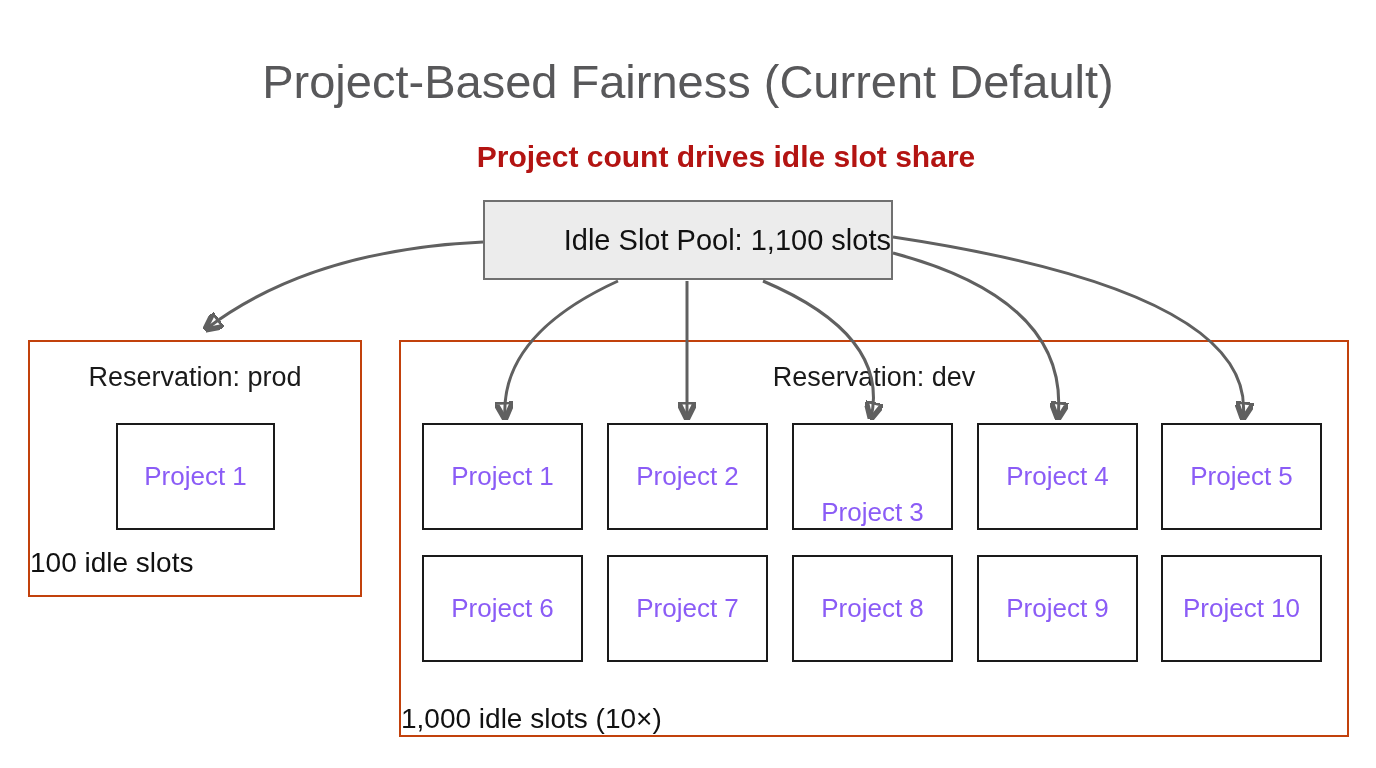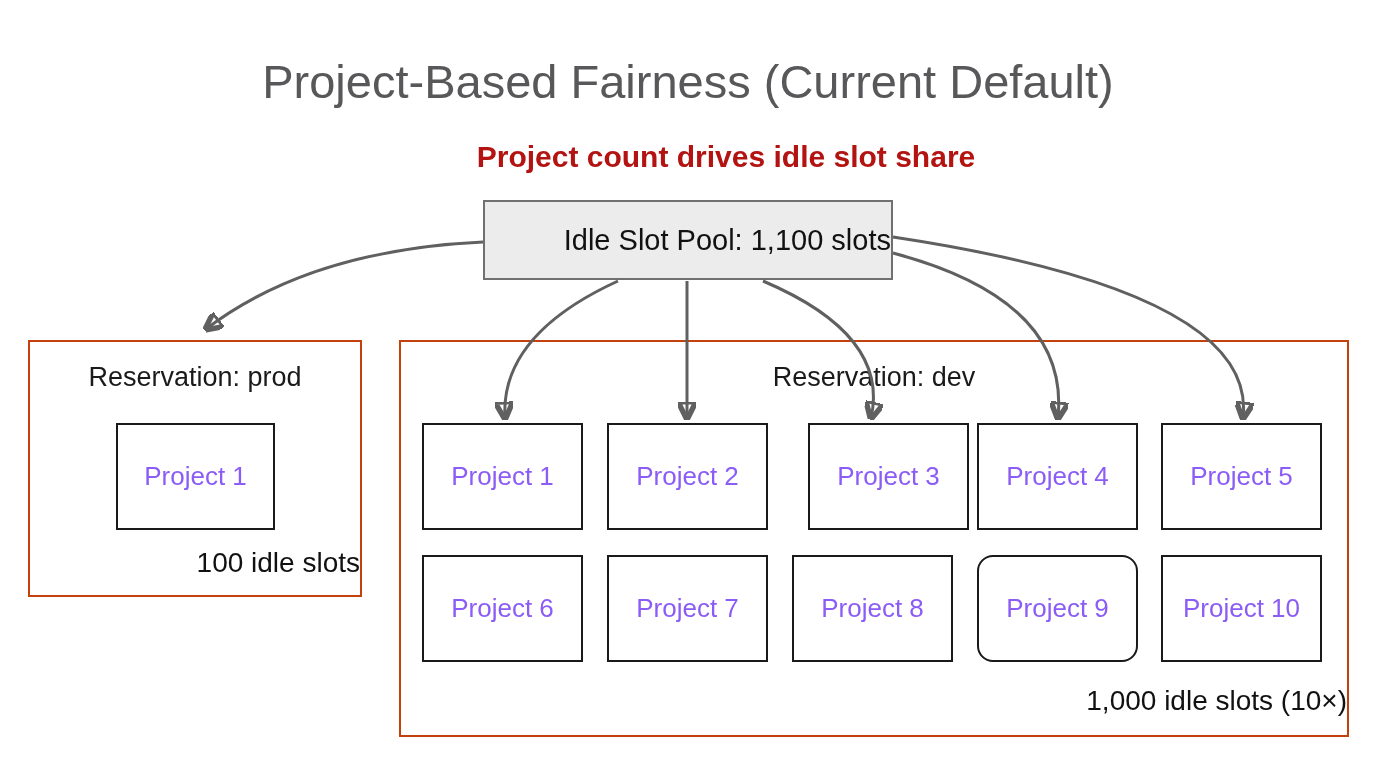--- a/index.html
+++ b/index.html
@@ -36,25 +36,25 @@
     position:absolute;top:20px;left:0;width:100%;
     text-align:center;font-size:27px;color:#1a1a1a;
   }
   .project{
     position:absolute;width:161px;height:107px;box-sizing:border-box;
     background:#ffffff;border:2px solid #1a1a1a;
     display:flex;align-items:center;justify-content:center;
     font-size:26px;color:#8b5cf6;
   }
   .idle-note{
-    position:absolute;left:0;width:100%;text-align:right;
+    position:absolute;left:0;width:100%;text-align:left;
     font-size:28px;color:#111111;
   }
   .prod .idle-note{bottom:16px;}
-  .dev .idle-note{bottom:18px;}
+  .dev .idle-note{bottom:0;}
   .arrows{
     position:absolute;left:0;top:0;width:1376px;height:768px;
     z-index:5;pointer-events:none;
   }
   .arrows path{stroke:#606060;stroke-width:3;fill:none;}
 </style>
 </head>
 <body>
 
 <div class="stage">
@@ -90,40 +90,40 @@
 
   <div class="reservation dev">
     <div class="res-label">Reservation: dev</div>
 
     <div class="project" style="left:21px;top:81px;">
         <span>Project 1</span>
       </div>
     <div class="project" style="left:206px;top:81px;">
         <span>Project 2</span>
       </div>
-    <div class="project" style="left:407px;top:81px;">
+    <div class="project" style="left:391px;top:81px;align-items:flex-end;">
         <span>Project 3</span>
       </div>
     <div class="project" style="left:576px;top:81px;">
         <span>Project 4</span>
       </div>
     <div class="project" style="left:760px;top:81px;">
         <span>Project 5</span>
       </div>
 
     <div class="project" style="left:21px;top:213px;">
         <span>Project 6</span>
       </div>
     <div class="project" style="left:206px;top:213px;">
         <span>Project 7</span>
       </div>
     <div class="project" style="left:391px;top:213px;">
         <span>Project 8</span>
       </div>
-    <div class="project" style="left:576px;top:213px;border-radius:16px;">
+    <div class="project" style="left:576px;top:213px;">
         <span>Project 9</span>
       </div>
     <div class="project" style="left:760px;top:213px;">
         <span>Project 10</span>
       </div>
 
     <div class="idle-note">1,000 idle slots (10×)</div>
   </div>
 
 </div>

